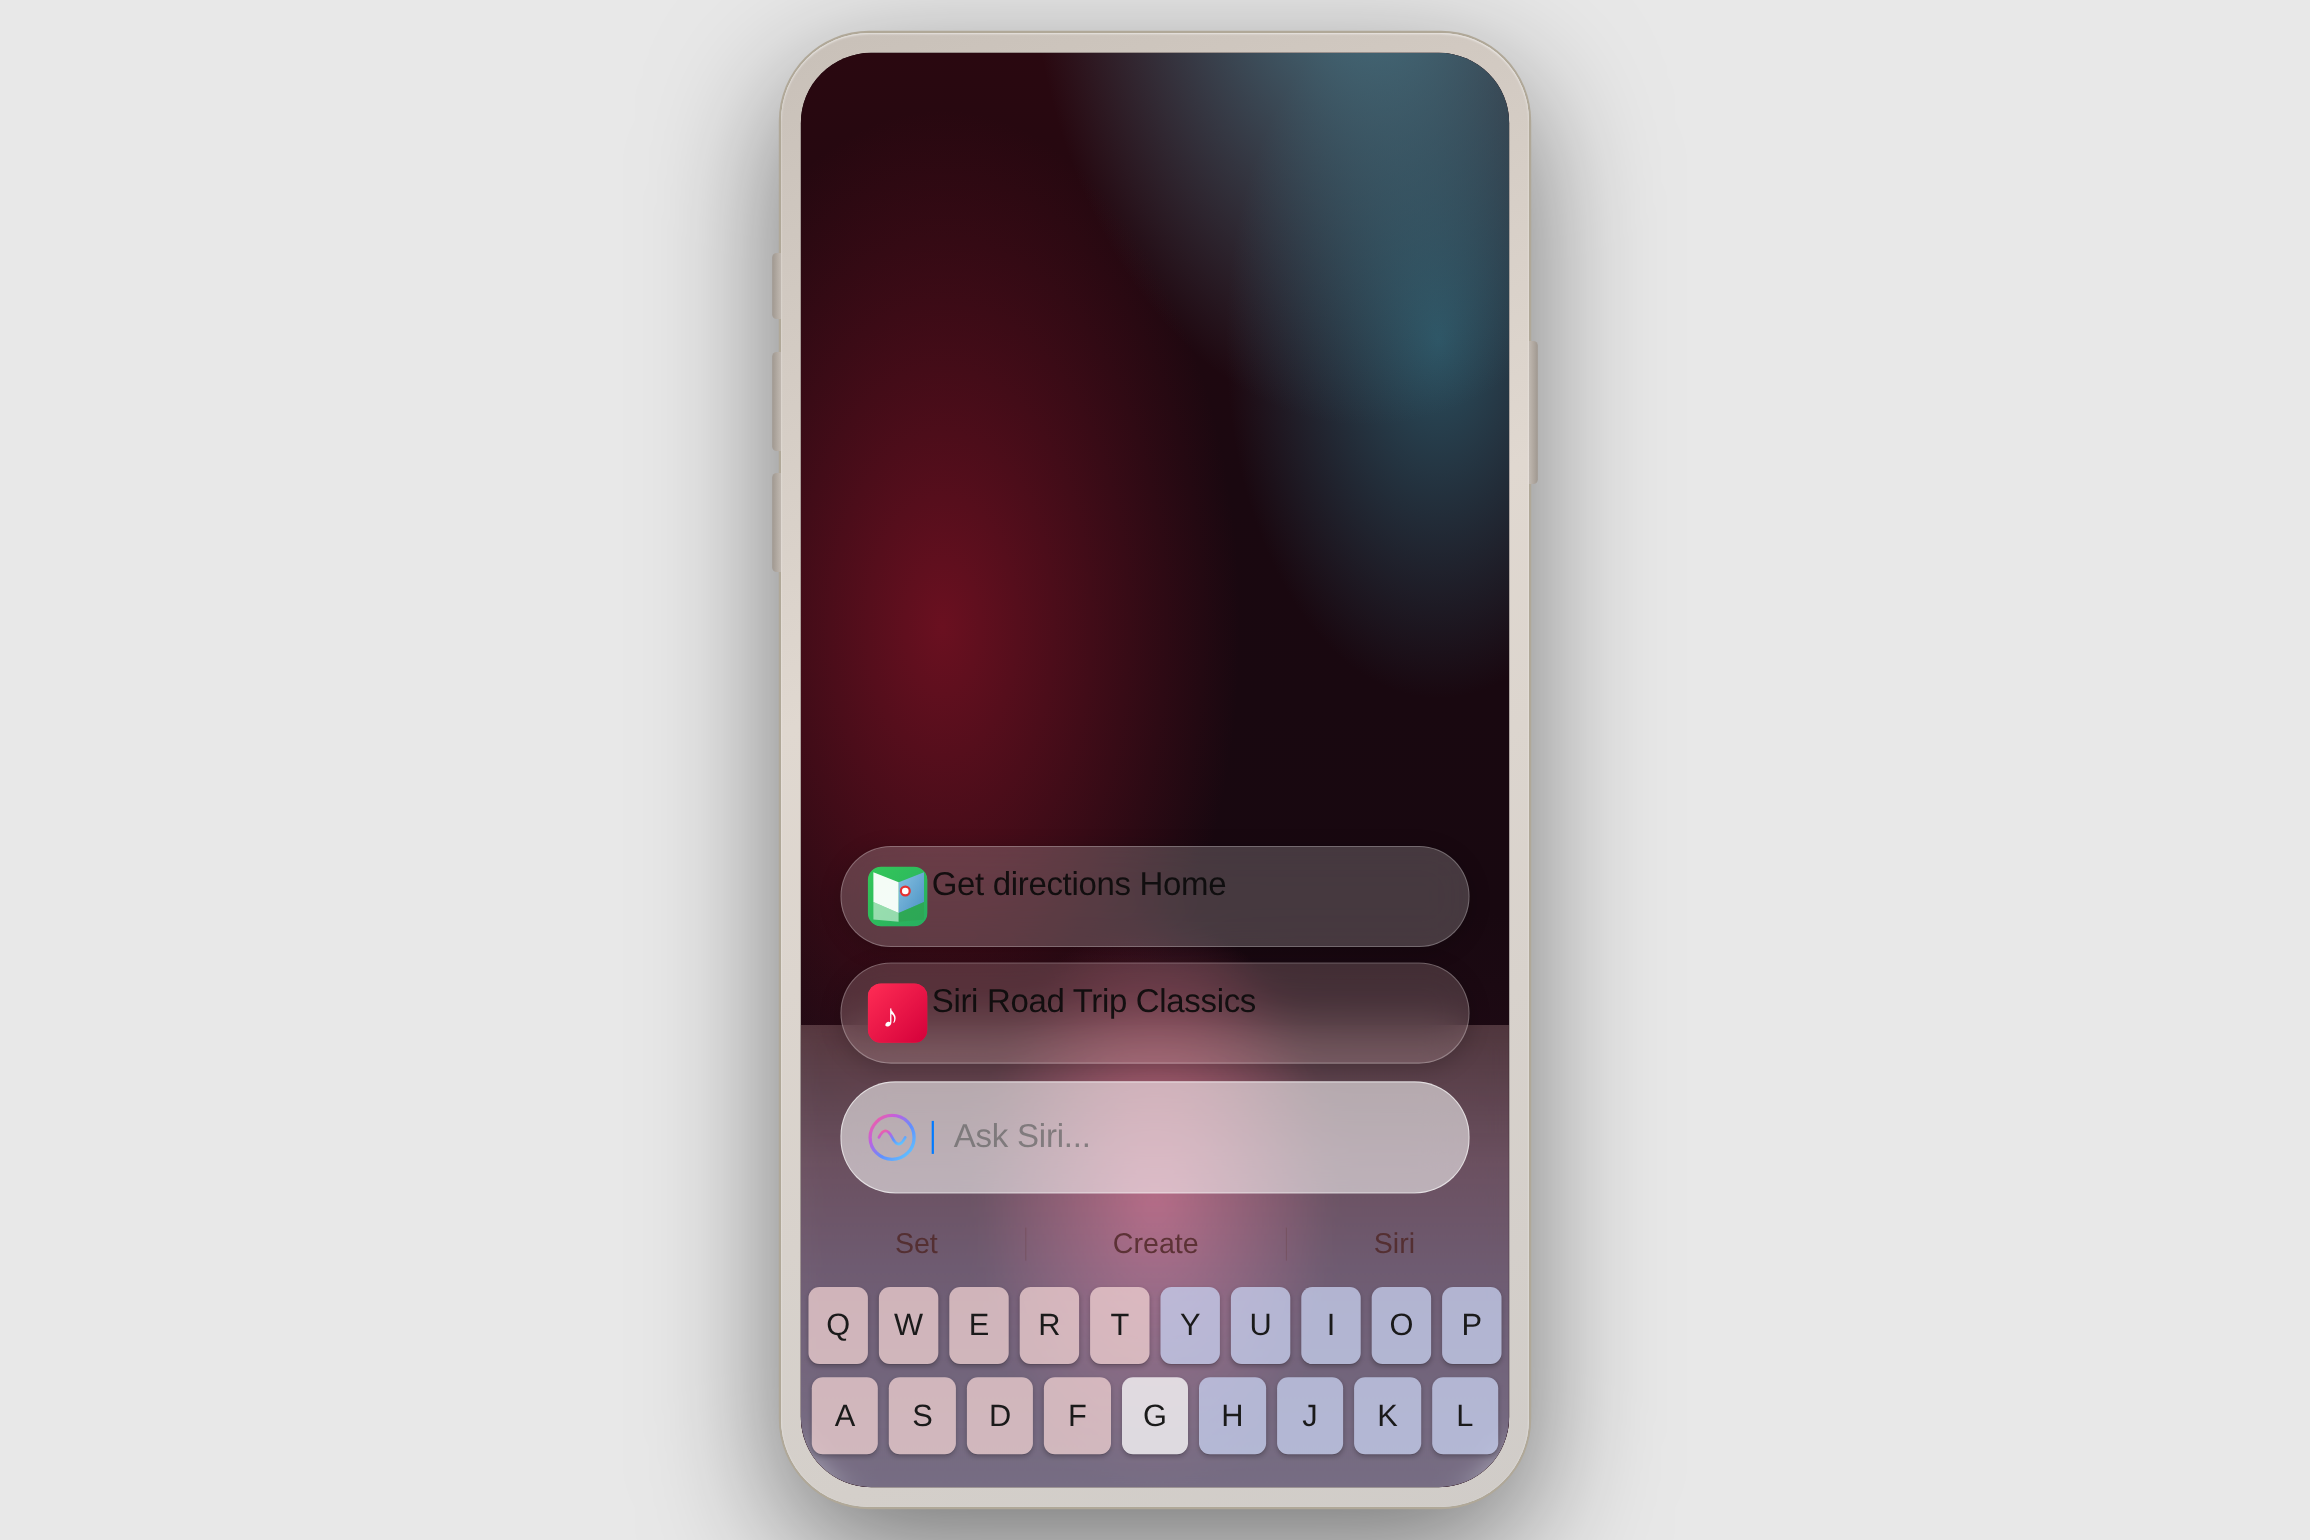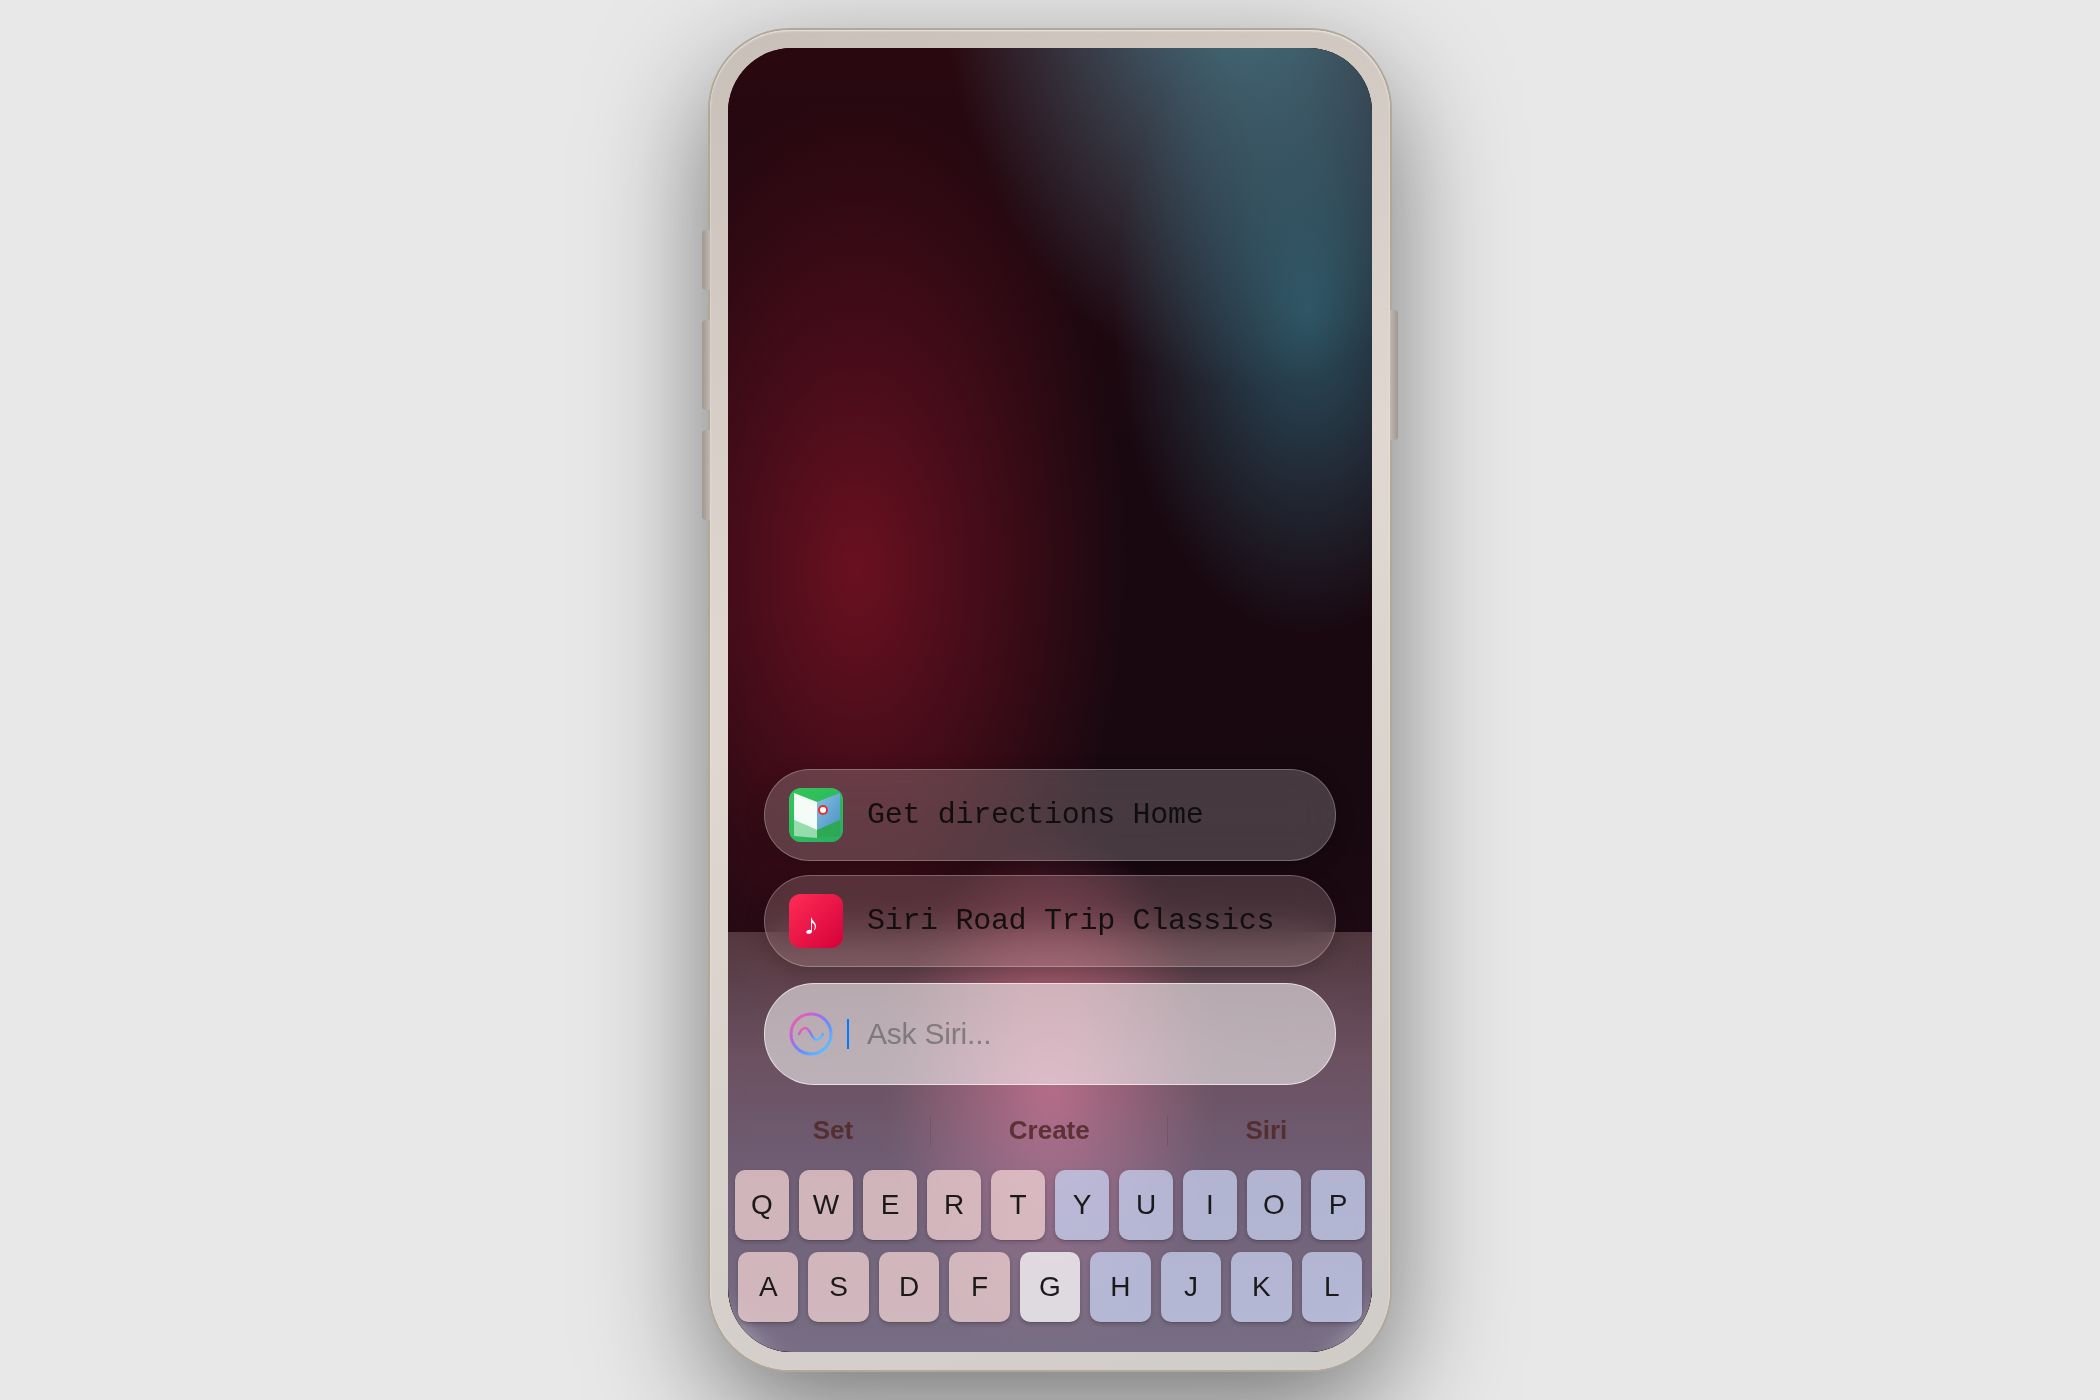--- a/index.html
+++ b/index.html
@@ -118,29 +118,27 @@
       width: 100%;
       padding: 0 36px;
       display: flex;
       flex-direction: column;
       gap: 14px;
       margin-bottom: 16px;
     }
 
     .suggestion-row {
       display: flex;
-      align-items: center;
-      gap: 24px;
+      gap: 4px;
       background: rgba(255,255,255,0.18);
       backdrop-filter: blur(20px);
       border-radius: 50px;
       padding: 18px 24px;
       border: 1px solid rgba(255,255,255,0.25);
       box-shadow: 0 4px 20px rgba(0,0,0,0.2);
-      font-family: Liberation Mono, monospace;
     }
 
     .suggestion-row.maps {
       background: rgba(255,255,255,0.20);
     }
     .suggestion-row.music {
       background: rgba(255,220,220,0.18);
     }
     .suggestion-row.messages {
       background: rgba(200,230,255,0.18);
@@ -226,21 +224,21 @@
       padding: 12px 36px;
       display: flex;
       justify-content: space-around;
       align-items: center;
       margin-bottom: 4px;
     }
 
     .quick-action-btn {
       font-size: 26px;
       color: rgba(80,40,40,0.85);
-      font-weight: 700;
+      font-weight: 400;
       padding: 8px 20px;
       cursor: pointer;
     }
 
     .quick-action-divider {
       width: 1px;
       height: 30px;
       background: rgba(100,60,60,0.3);
     }
 

